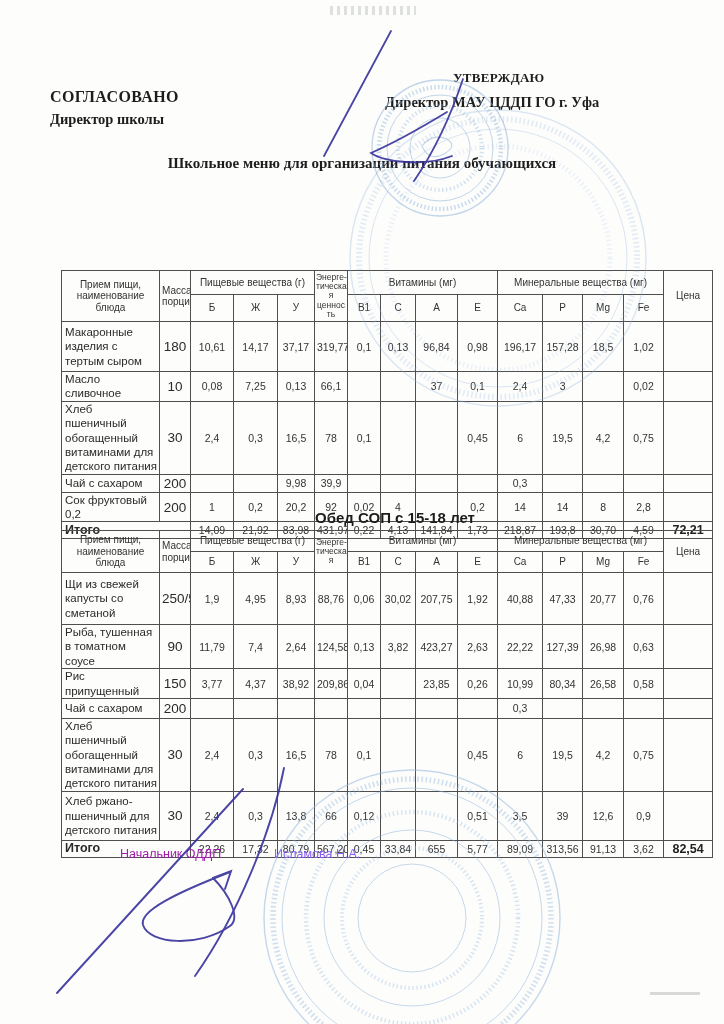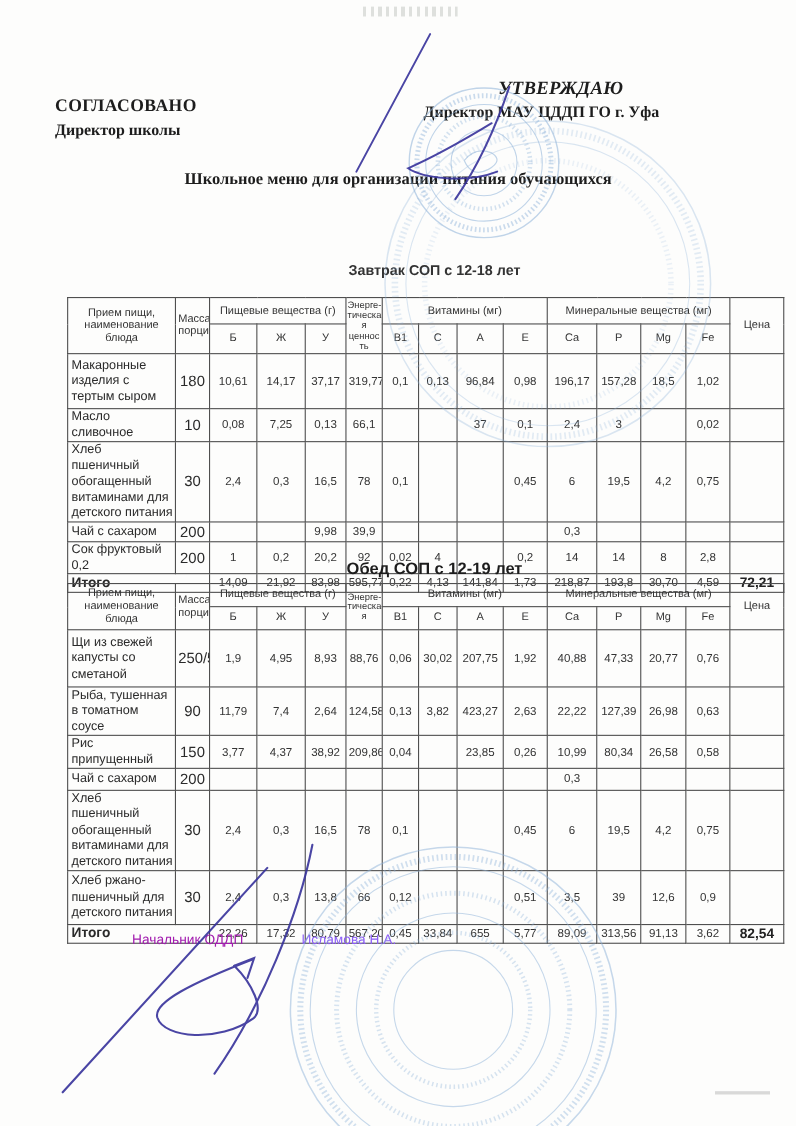--- a/index.html
+++ b/index.html
@@ -2,21 +2,21 @@
 <html><head>
 <meta charset="utf-8">
 <style>
   html,body{margin:0;padding:0;background:#e8e8e8;}
   .page{position:relative;width:724px;height:1024px;background:#fdfdfc;overflow:hidden;
         font-family:"Liberation Sans",sans-serif;color:#222;}
   .abs{position:absolute;}
   .serif{font-family:"Liberation Serif",serif;font-weight:bold;color:#1d1d1d;}
   .lh-agreed-title{left:50px;top:88px;font-size:16px;letter-spacing:.4px;text-align:center;}
   .lh-agreed-sub{left:50px;top:111px;font-size:14.5px;}
-  .lh-approved-title{left:453px;top:70px;font-size:17px;letter-spacing:.3px;font-style:italic;}
+  .lh-approved-title{left:453px;top:70px;font-size:13px;letter-spacing:.3px;}
   .lh-approved-sub{left:385px;top:94px;font-size:14.5px;}
   .lh-signer{left:408px;top:114px;font-size:14.5px;}
   .sig-line{display:inline-block;width:98px;border-bottom:1.5px solid #2b2b2b;height:14px;margin-right:4px;}
   .lh-doc-title{left:0;top:155px;width:724px;text-align:center;font-size:15px;}
   .lh-doc-date{left:0;top:201px;width:724px;text-align:center;font-size:15px;}
   .tbl-title-1{left:66px;top:238px;width:658px;text-align:center;font-size:13px;font-weight:bold;color:#333;}
   .tbl-title-2{left:66px;top:509px;width:658px;text-align:center;font-size:15px;font-weight:bold;color:#1c1c1c;}
   table.menu{border-collapse:collapse;table-layout:fixed;width:651px;position:absolute;left:33px;margin-left:28px;}
   #tbl0{top:270px;} #tbl1{top:530px;}
   .menu th,.menu td{border:1px solid #4f4f4f;overflow:hidden;padding:0 2px;vertical-align:middle;}
@@ -39,21 +39,20 @@
 <body>
 
 <div class="page">
 
   <div class="abs serif lh-agreed-title">СОГЛАСОВАНО</div>
   <div class="abs serif lh-agreed-sub">Директор школы</div>
   <div class="abs serif lh-approved-title">УТВЕРЖДАЮ</div>
   <div class="abs serif lh-approved-sub">Директор МАУ ЦДДП ГО г. Уфа</div>
   <div class="abs serif lh-doc-title">Школьное меню для организации питания обучающихся</div>
 
-  <div class="abs tbl-title-1">Завтрак СОП с 12-18 лет</div>
   <table class="menu" id="tbl0">
       <colgroup>
         <col style="width: 98px;">
         <col style="width: 31px;">
         <col style="width: 43px;">
         <col style="width: 44px;">
         <col style="width: 37px;">
         <col style="width: 33px;">
         <col style="width: 33px;">
         <col style="width: 35px;">
@@ -173,35 +172,35 @@
           <td class="c-val">14</td>
           <td class="c-val">8</td>
           <td class="c-val">2,8</td>
           <td class="c-price"></td>
         </tr>
         <tr class="total" style="height: 17px;">
           <td colspan="2" class="c-name">Итого</td>
           <td class="c-val">14,09</td>
           <td class="c-val">21,92</td>
           <td class="c-val">83,98</td>
-          <td class="c-val">595,77</td>
+          <td class="c-val">431,97</td>
           <td class="c-val">0,22</td>
           <td class="c-val">4,13</td>
           <td class="c-val">141,84</td>
           <td class="c-val">1,73</td>
           <td class="c-val">218,87</td>
           <td class="c-val">193,8</td>
           <td class="c-val">30,70</td>
           <td class="c-val">4,59</td>
           <td class="c-price">72,21</td>
         </tr>
       </tbody>
     </table>
 
-  <div class="abs tbl-title-2">Обед СОП с 12-19 лет</div>
+  <div class="abs tbl-title-2">Обед СОП с 15-18 лет</div>
   <table class="menu" id="tbl1">
       <colgroup>
         <col style="width: 98px;">
         <col style="width: 31px;">
         <col style="width: 43px;">
         <col style="width: 44px;">
         <col style="width: 37px;">
         <col style="width: 33px;">
         <col style="width: 33px;">
         <col style="width: 35px;">

